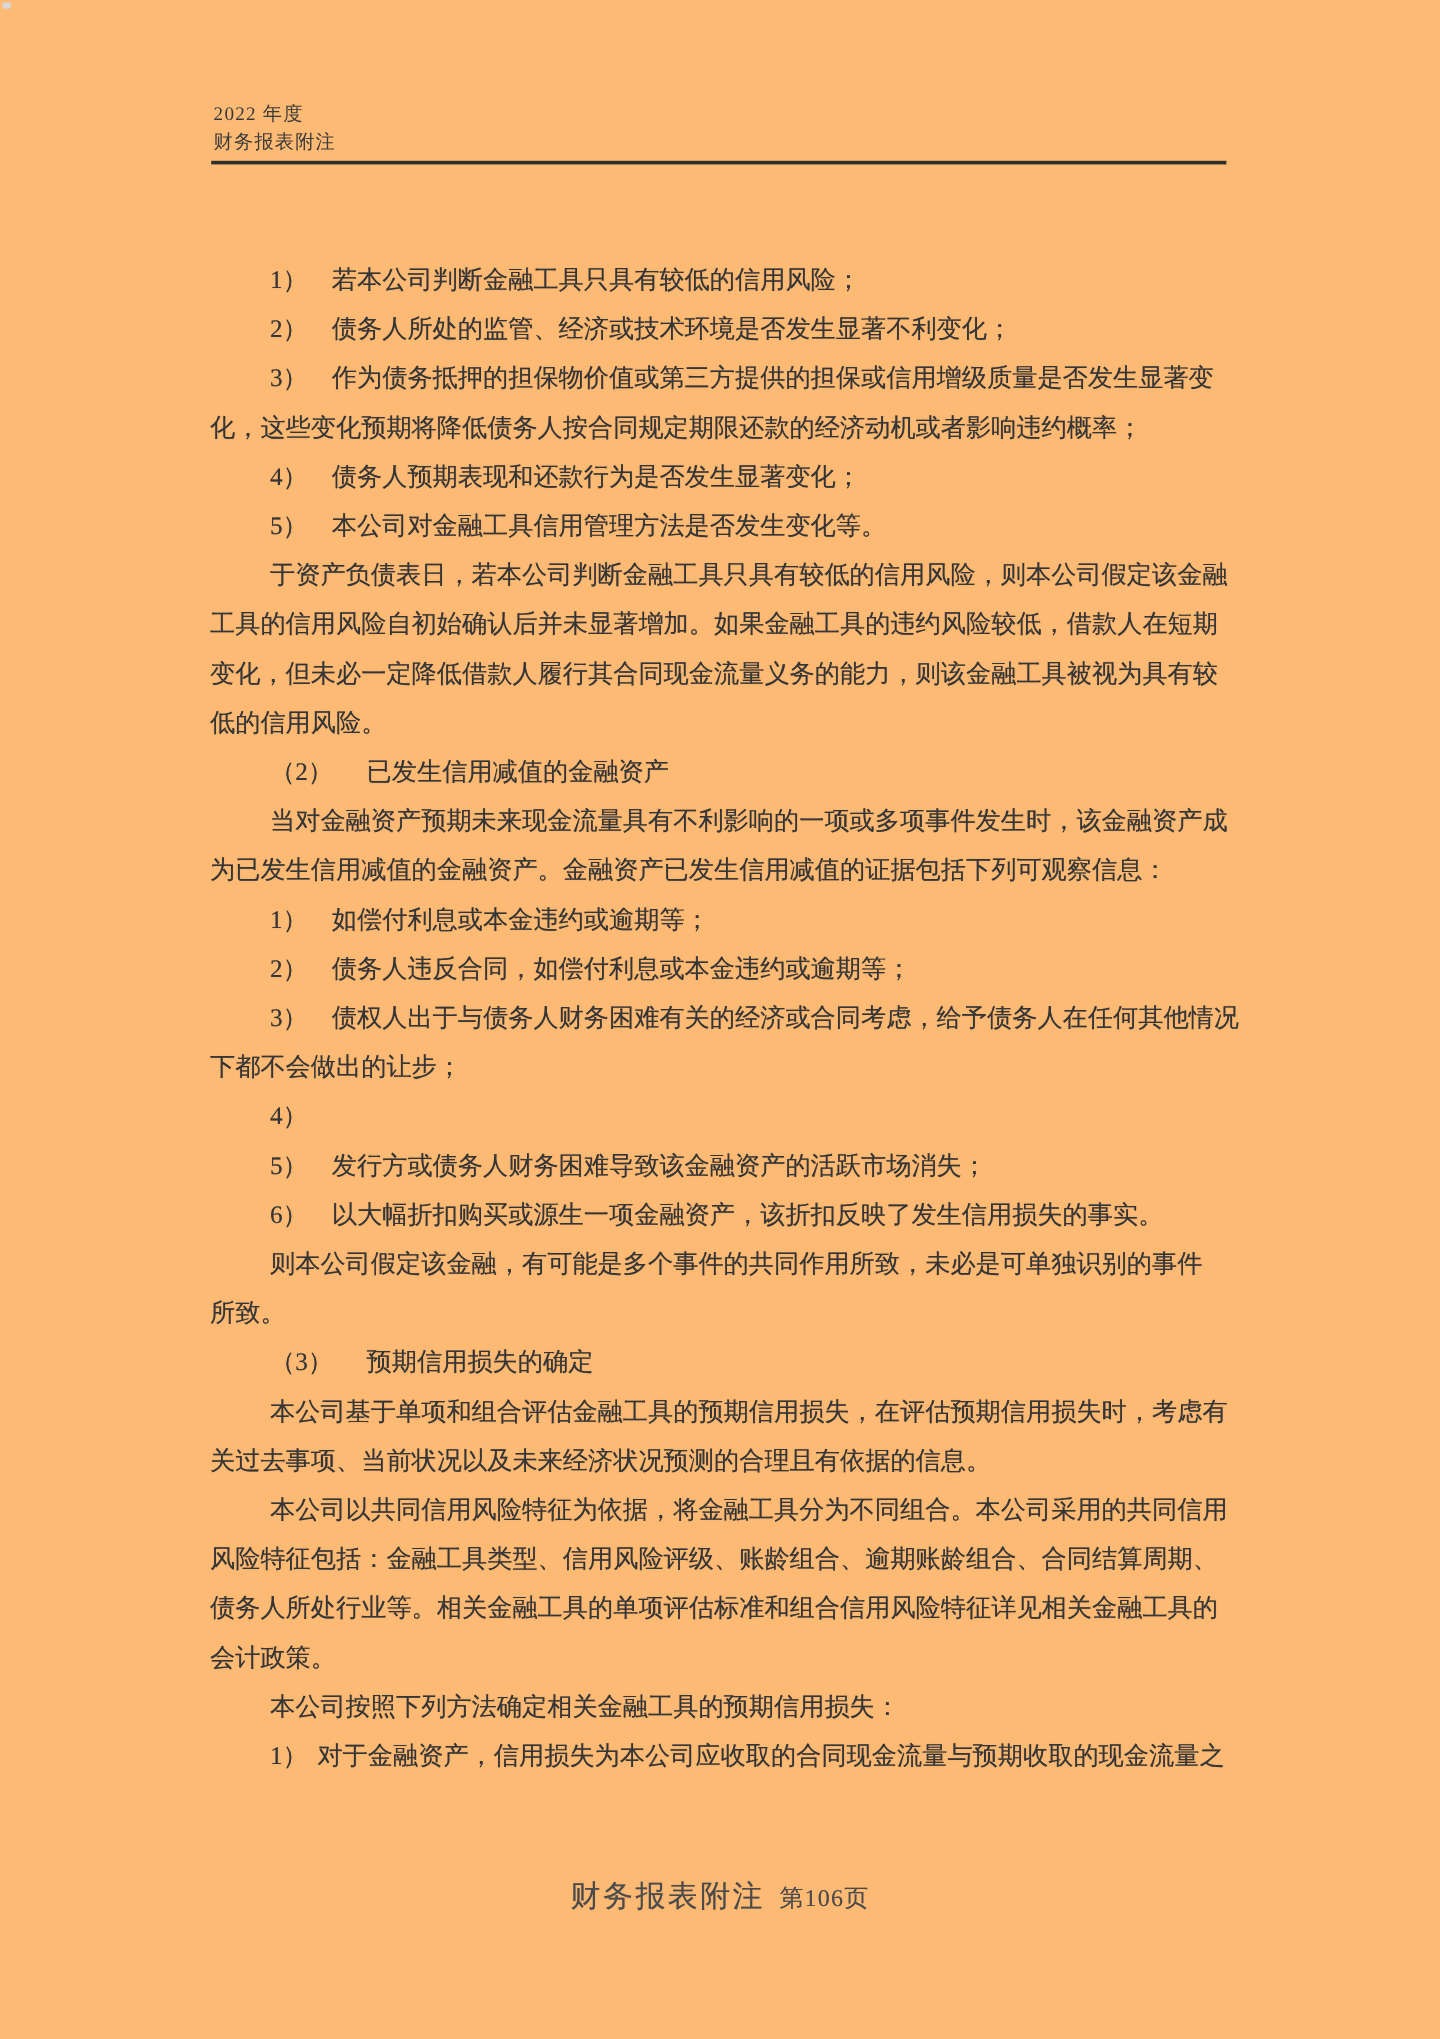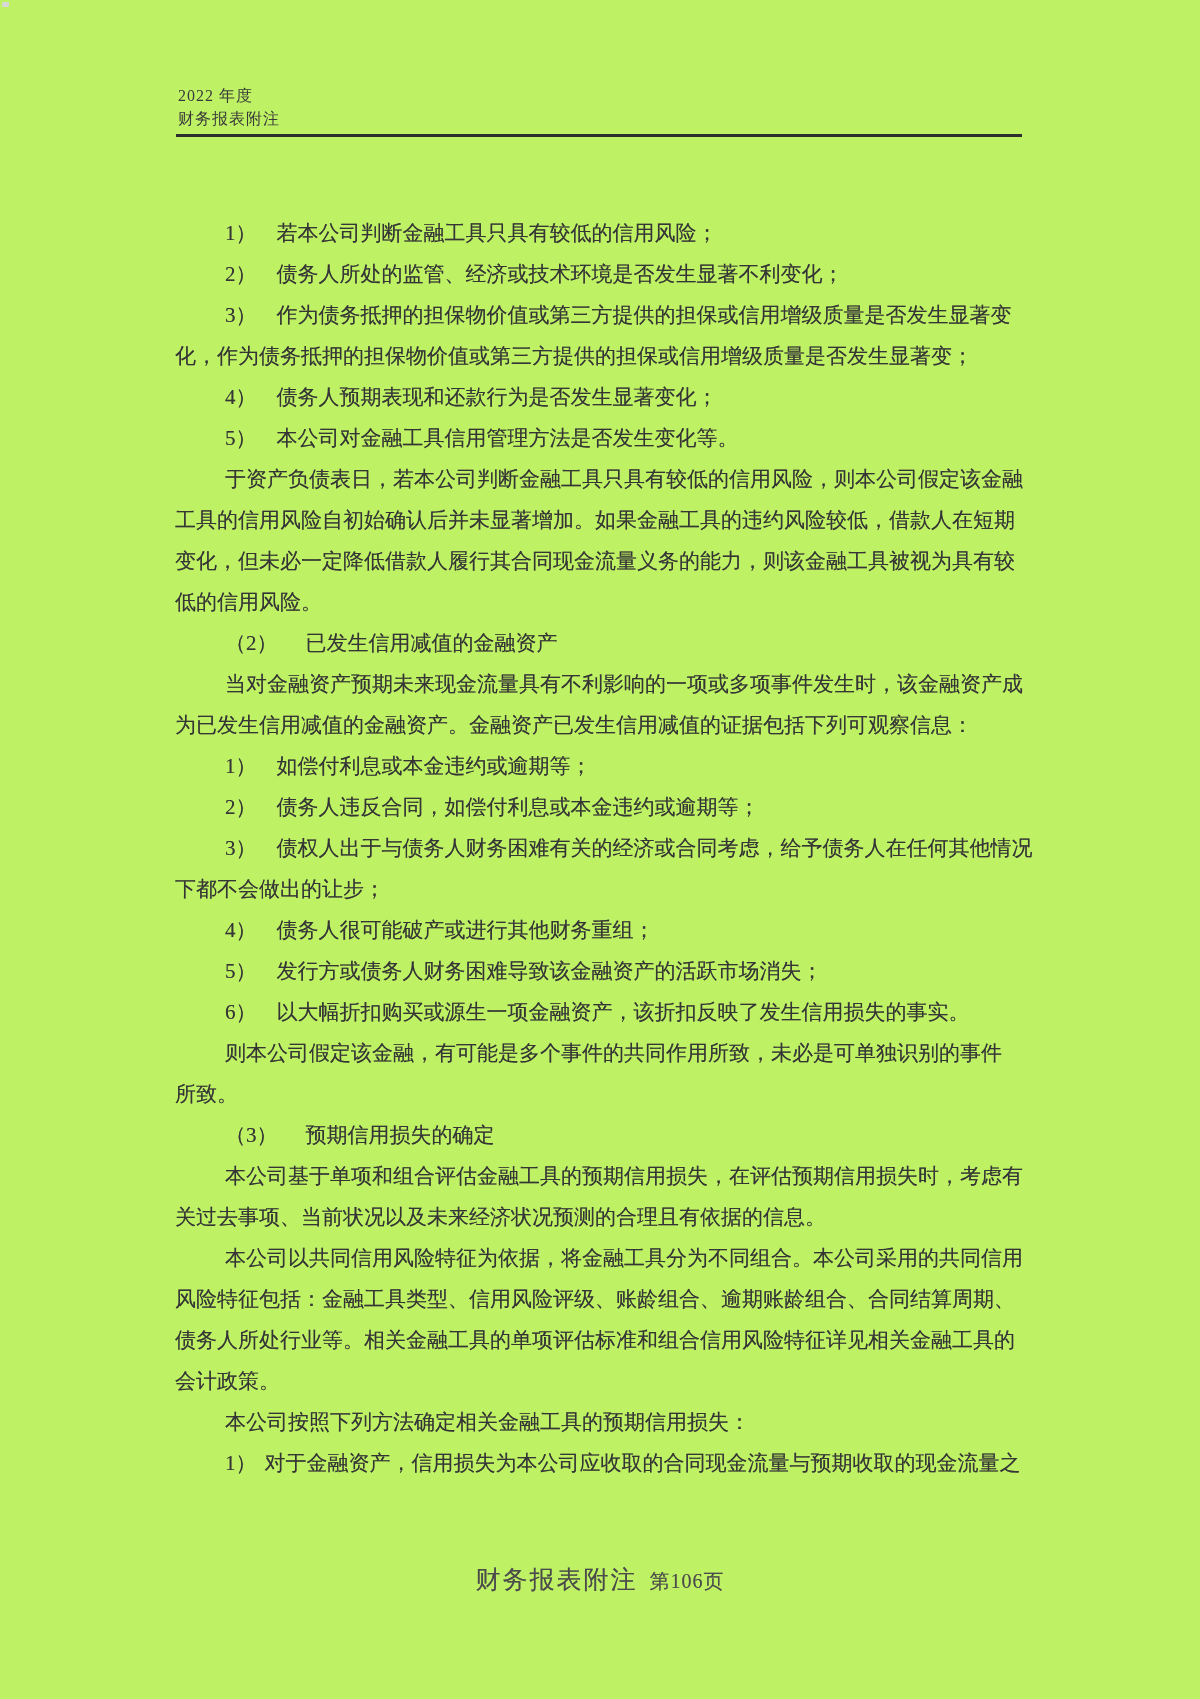--- a/index.html
+++ b/index.html
@@ -1,20 +1,20 @@
 <!DOCTYPE html>
 <html><head>
 <meta charset="utf-8">
 <style>
   html,body{margin:0;padding:0;}
   .page{
     position:relative;
     width:1200px;
     height:1699px;
-    background:#bef264;
+    background:#fdba74;
     font-family:"Liberation Serif","DejaVu Serif",serif;
     color:#353535;
     overflow:hidden;
   }
   .scan-speck{
     position:absolute;left:2px;top:2px;width:7px;height:5px;
     background:#d8d8d6;border-radius:1px;
   }
   .doc-header{
     position:absolute;left:178px;top:84px;
@@ -71,21 +71,21 @@
       </div>
       <div class="line item">
         <span class="marker">2）</span>
         <span class="txt">债务人所处的监管、经济或技术环境是否发生显著不利变化；</span>
       </div>
       <div class="line item">
         <span class="marker">3）</span>
         <span class="txt">作为债务抵押的担保物价值或第三方提供的担保或信用增级质量是否发生显著变</span>
       </div>
       <div class="line flush">
-        <span class="txt">化，作为债务抵押的担保物价值或第三方提供的担保或信用增级质量是否发生显著变；</span>
+        <span class="txt">化，这些变化预期将降低债务人按合同规定期限还款的经济动机或者影响违约概率；</span>
       </div>
       <div class="line item">
         <span class="marker">4）</span>
         <span class="txt">债务人预期表现和还款行为是否发生显著变化；</span>
       </div>
       <div class="line item">
         <span class="marker">5）</span>
         <span class="txt">本公司对金融工具信用管理方法是否发生变化等。</span>
       </div>
       <div class="line indent">
@@ -120,21 +120,20 @@
       </div>
       <div class="line item">
         <span class="marker">3）</span>
         <span class="txt">债权人出于与债务人财务困难有关的经济或合同考虑，给予债务人在任何其他情况</span>
       </div>
       <div class="line flush">
         <span class="txt">下都不会做出的让步；</span>
       </div>
       <div class="line item">
         <span class="marker">4）</span>
-        <span class="txt">债务人很可能破产或进行其他财务重组；</span>
       </div>
       <div class="line item">
         <span class="marker">5）</span>
         <span class="txt">发行方或债务人财务困难导致该金融资产的活跃市场消失；</span>
       </div>
       <div class="line item">
         <span class="marker">6）</span>
         <span class="txt">以大幅折扣购买或源生一项金融资产，该折扣反映了发生信用损失的事实。</span>
       </div>
       <div class="line indent">

